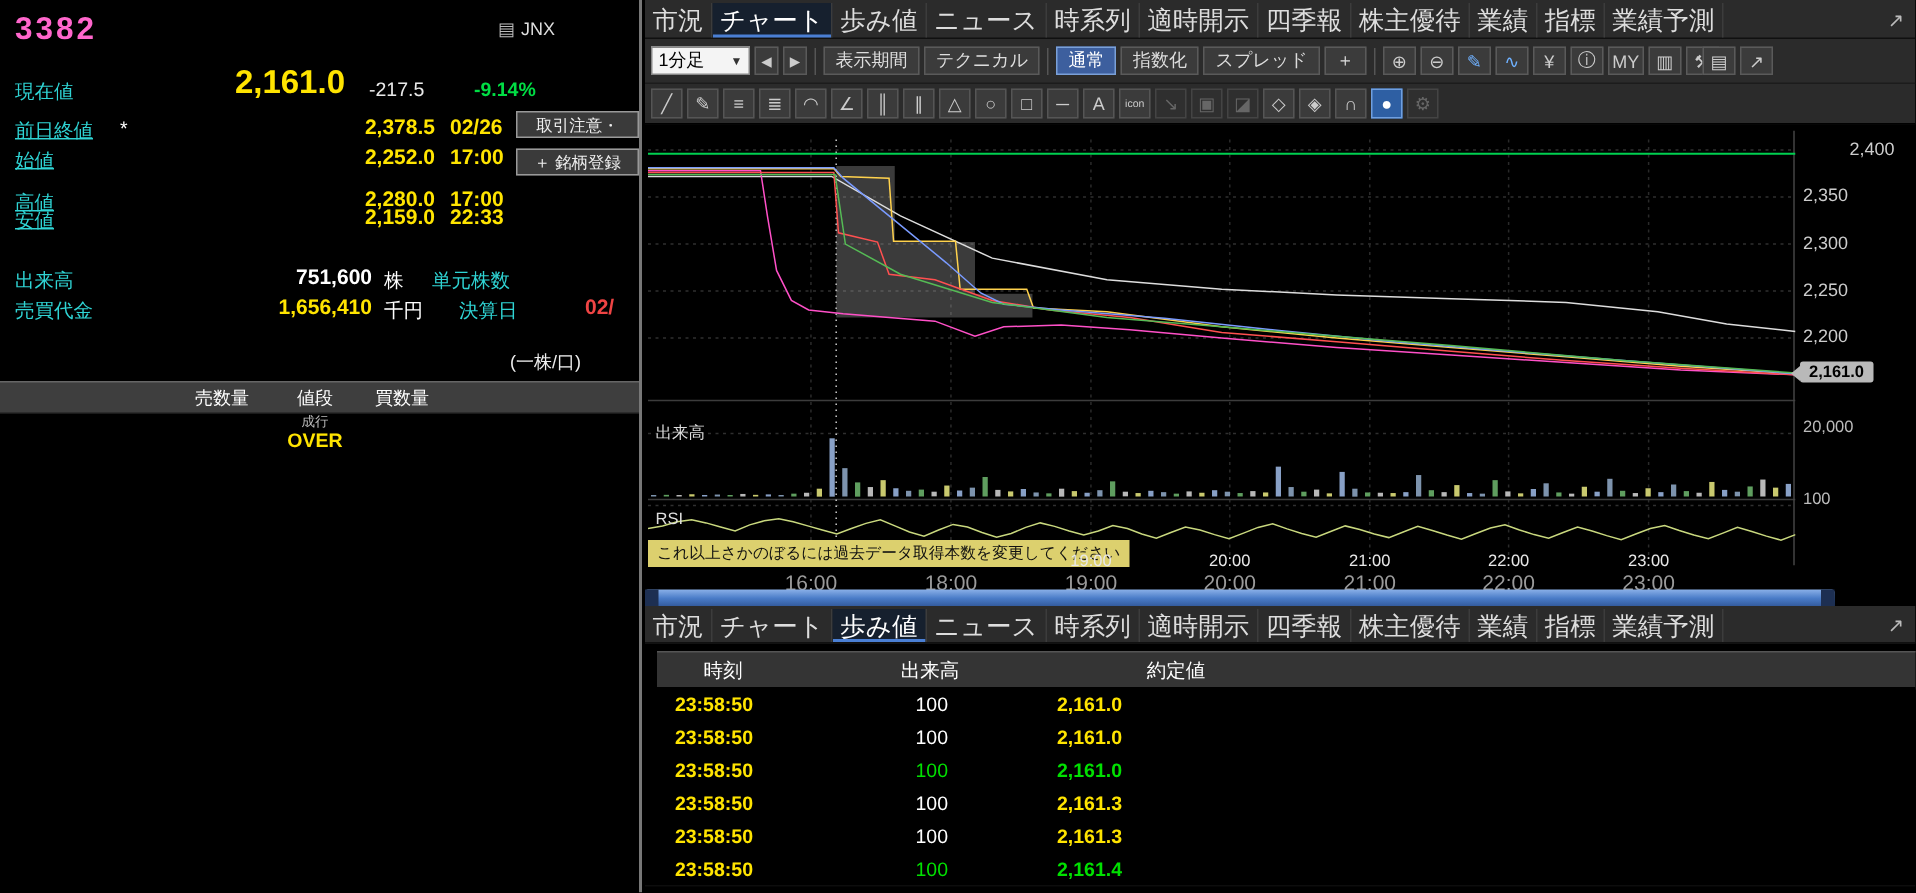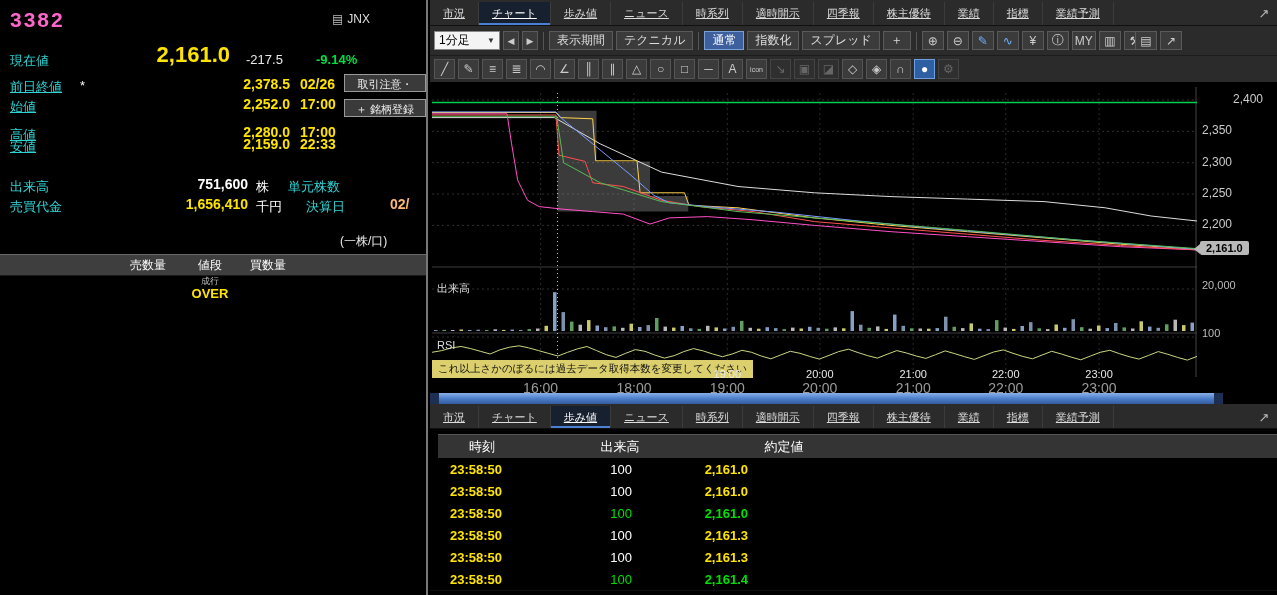--- a/index.html
+++ b/index.html
@@ -26,39 +26,39 @@
                color:#ffe400;font-size:14px;font-weight:bold;}
   .lp-row .extra{position:absolute;left:300px;top:0;color:#ffe400;font-size:14px;font-weight:bold;}
   .lp-vol-label{position:absolute;left:10px;top:178px;}
   .lp-vol-val{position:absolute;left:100px;top:176px;width:148px;text-align:right;color:#fff;font-size:14px;font-weight:bold;}
   .lp-vol-unit{position:absolute;left:256px;top:178px;color:#fff;font-size:13px;}
   .lp-vol-extra{position:absolute;left:288px;top:178px;}
   .lp-to-label{position:absolute;left:10px;top:198px;}
   .lp-to-val{position:absolute;left:100px;top:196px;width:148px;text-align:right;color:#ffe400;font-size:14px;font-weight:bold;}
   .lp-to-unit{position:absolute;left:256px;top:198px;color:#fff;font-size:13px;}
   .lp-to-extra{position:absolute;left:306px;top:198px;}
-  .lp-to-exval{position:absolute;left:390px;top:196px;color:#fdba74;font-size:14px;font-weight:bold;}
+  .lp-to-exval{position:absolute;left:390px;top:196px;color:#ef4444;font-size:14px;font-weight:bold;}
   .lp-btn{position:absolute;left:344px;width:82px;height:18px;background:#3a3a3a;border:1px solid #999;
           color:#eee;font-size:11px;text-align:center;line-height:18px;box-sizing:border-box;cursor:default;}
   .lp-note{position:absolute;left:340px;top:233px;color:#eee;font-size:12px;}
   .book-head{position:absolute;left:0;top:254px;width:426px;height:20px;background:#3e3e3e;
              border-top:1px solid #666;border-bottom:1px solid #1a1a1a;}
   .book-head span{position:absolute;top:2px;font-size:12px;color:#fff;text-align:center;}
   .bh1{left:116px;width:64px;} .bh2{left:186px;width:48px;} .bh3{left:236px;width:64px;}
   .book-nariyuki{position:absolute;left:186px;top:275px;width:48px;text-align:center;color:#bbb;font-size:9px;}
   .book-over{position:absolute;left:186px;top:286px;width:48px;text-align:center;color:#ffe400;font-size:13px;font-weight:bold;}
 
   
   .right-panel{position:absolute;left:430px;top:0;width:847px;height:595px;background:#000;}
   .tabbar{position:absolute;left:0;width:847px;background:#2b2b2b;display:flex;align-items:stretch;
           border-bottom:1px solid #101010;box-sizing:border-box;}
   #tabbar-top{top:0;height:26px;padding-top:2px;}
   #tabbar-bottom{top:404px;height:25px;padding-top:2px;}
-  .tab{padding:0 13px;font-size:11px;color:#ddd;display:flex;align-items:center;
-       border-right:1px solid #3c3c3c;white-space:nowrap;cursor:default;text-decoration:underline;}
+  .tab{padding:0 5px;font-size:17px;color:#ddd;display:flex;align-items:center;
+       border-right:1px solid #3c3c3c;white-space:nowrap;cursor:default;}
   .tab.sel{background:#16202e;color:#fff;box-shadow:inset 0 -2px 0 #4a7fd4;}
   .spacer{flex:1;}
   .expand{width:26px;display:flex;align-items:center;justify-content:center;color:#bbb;font-size:13px;}
 
   .toolbar1{position:absolute;top:26px;left:0;width:847px;height:30px;background:#2b2b2b;
             display:flex;align-items:center;gap:3px;padding-left:4px;box-sizing:border-box;
             border-bottom:1px solid #1c1c1c;}
   .toolbar2{position:absolute;top:56px;left:0;width:847px;height:27px;background:#2b2b2b;
             display:flex;align-items:center;gap:3px;padding-left:4px;box-sizing:border-box;
             border-bottom:1px solid #000;}

